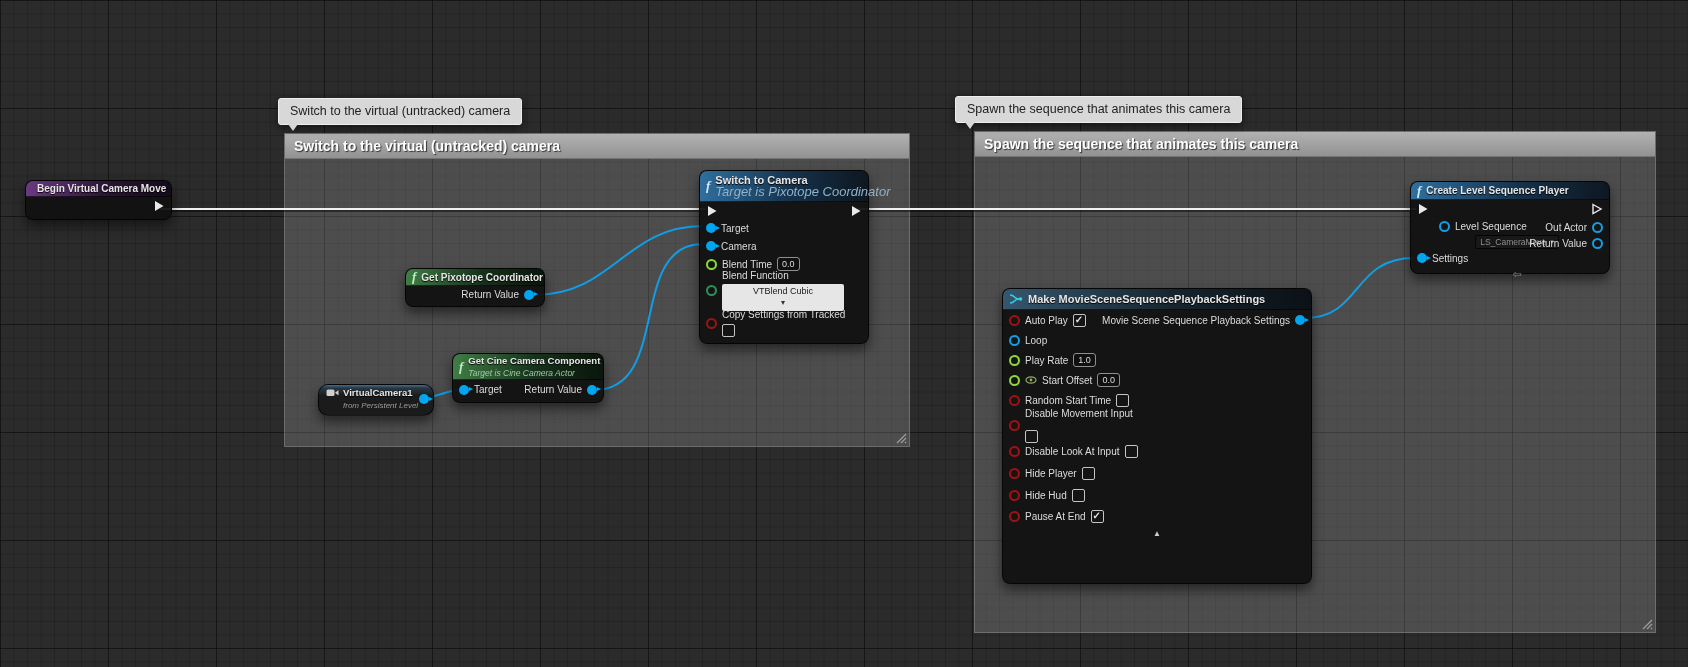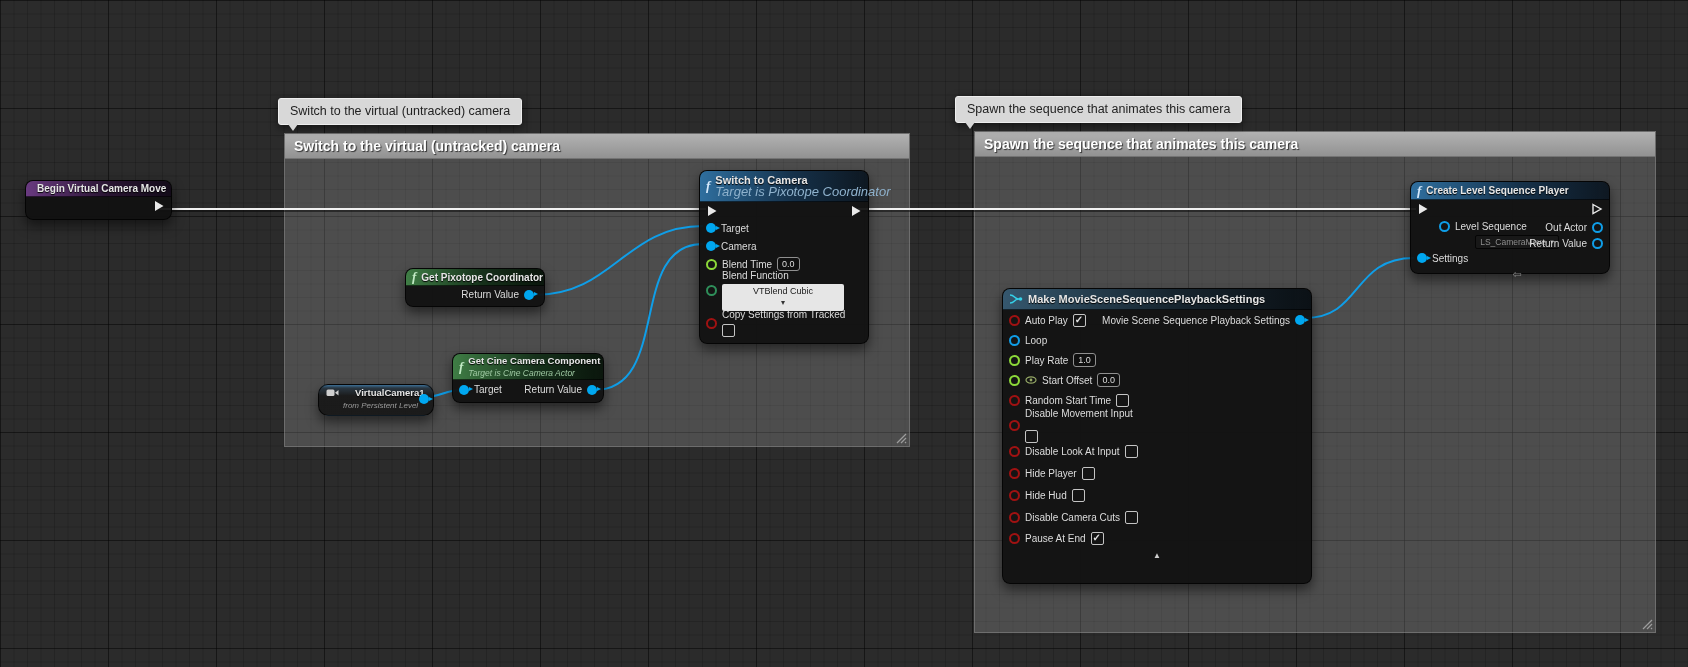--- a/index.html
+++ b/index.html
@@ -205,21 +205,21 @@
       <span style="display:flex;align-items:center;gap:5px;">
         <span class="plabel">Return Value</span>
         <span class="pin pf pin-blue-f"></span>
       </span>
     </div>
   </div>
 
   <div class="node" style="left:318px;top:384px;width:114px;height:30px;border-radius:10px;
               background:linear-gradient(to bottom,#3c6f96 0,#2a3742 3px,rgba(24,24,24,.95) 11px);">
     <div style="padding:3px 7px;line-height:10px;">
-      <span style="display:flex;align-items:flex-start;gap:16px;">
+      <span style="display:flex;align-items:flex-start;gap:4px;">
         <svg width="13" height="9">
           <rect x="0.5" y="1.5" width="8" height="6.5" rx="1.5" fill="#cfcfcf"></rect>
           <path d="M9 4.7 L12.5 2 V7.5 Z" fill="#cfcfcf"></path>
         </svg>
         <span class="title" style="font-size:9.5px;">VirtualCamera1</span>
       </span>
       <span class="subtitle" style="color:#9a9a9a;font-size:8px;margin-left:17px;">from Persistent Level</span>
     </div>
     <span class="pin pf pin-blue-f" style="position:absolute;right:4px;top:9px;"></span>
   </div>
@@ -292,25 +292,20 @@
       <span class="plabel">Hide Player</span>
       <span class="cb" data-checked="false"></span>
     </div>
 
     <div class="row" style="height:22px;">
       <span class="pin ph pin-red-h"></span>
       <span class="plabel">Hide Hud</span>
       <span class="cb" data-checked="false"></span>
     </div>
 
-    <div class="row" style="height:22px;">
-      <span class="pin ph pin-red-h"></span>
-      <span class="plabel">Disable Camera Cuts</span>
-      <span class="cb" data-checked="false"></span>
-    </div>
 
     <div class="row" style="height:21px;">
       <span class="pin ph pin-red-h"></span>
       <span class="plabel">Pause At End</span>
       <span class="cb" data-checked="true"></span>
     </div>
 
     <div class="collapse">▲</div>
   </div>
 

